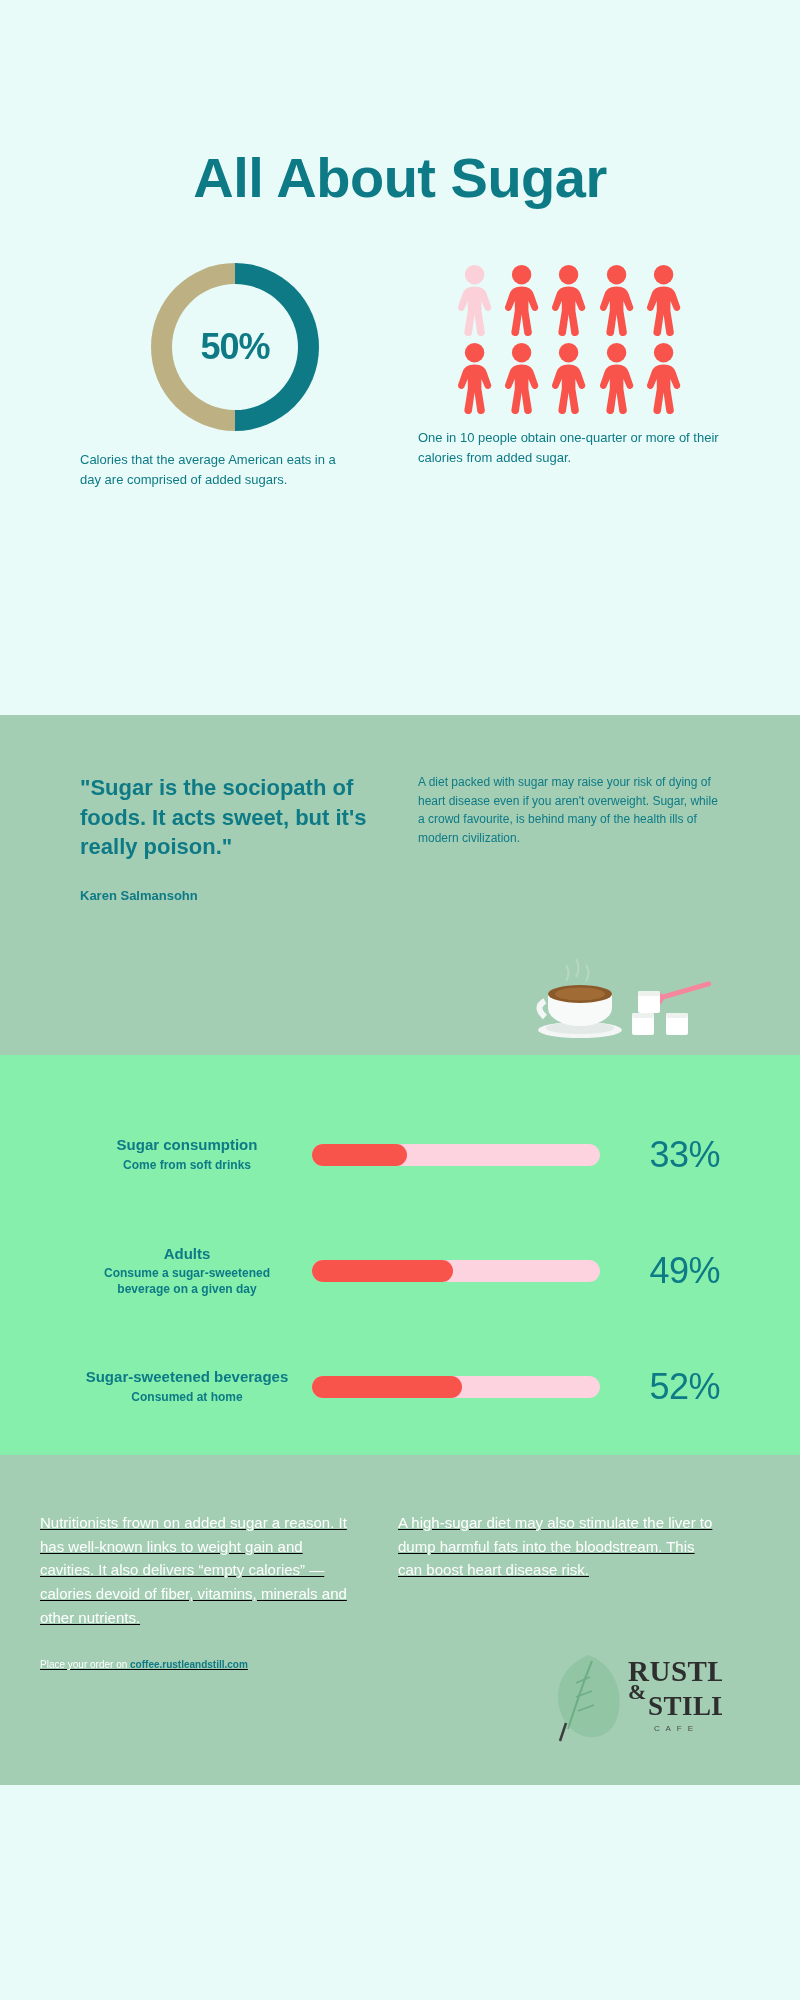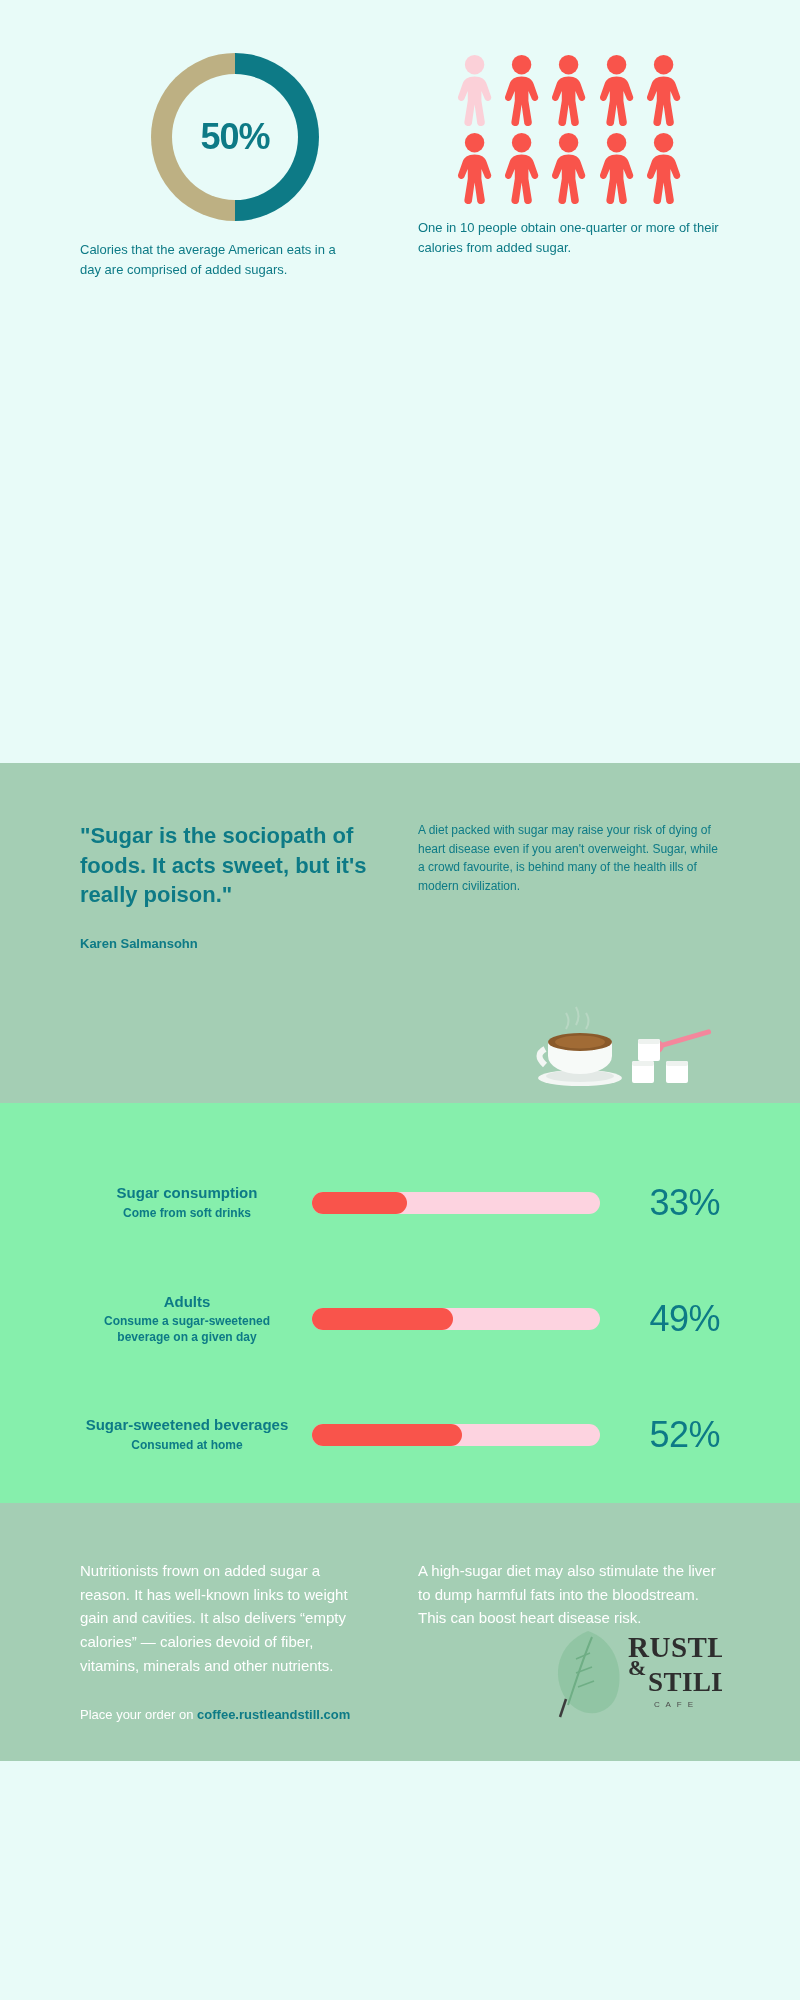--- a/index.html
+++ b/index.html
@@ -181,36 +181,37 @@
     font-size: 36px;
     font-weight: 400;
     color: #0d7a86;
     letter-spacing: -0.5px;
   }
 
   
   .sec-footer {
     position: relative;
     width: 100%;
-    height: 258px;
+    height: 330px;
     background: #a4ceb4;
-    padding: 56px 80px 0 80px;
+    padding: 56px 80px 0 40px;
+    text-decoration: underline;
   }
   .footer-row { display: flex; }
   .footer-col { width: 50%; }
   .footer-col.left { padding-right: 30px; }
   .footer-col.right { padding-left: 18px; }
   .footer-text {
     font-size: 15px;
     line-height: 1.58;
     color: #ffffff;
   }
   .order-line {
     margin-top: 30px;
-    font-size: 13px;
+    font-size: 10px;
     color: #ffffff;
   }
   .order-line b { color: #0d7a86; font-weight: 700; }
   .logo-wrap {
     position: absolute;
     right: 78px;
     bottom: 28px;
     width: 180px;
     height: 120px;
   }
@@ -221,20 +222,21 @@
     height: 215px;
     background: #e8fbf8;
   }
 </style>
 </head>
 <body>
 
 <div class="page">
 
   <section class="sec-hero">
+    <h1 class="title">All About Sugar</h1>
 
     <div class="stats-row">
 
       <div class="stat-col left">
         <div class="donut-wrap">
           <div class="donut" id="donut" style="background: conic-gradient(rgb(13, 122, 134) 0deg, rgb(13, 122, 134) 180deg, rgb(189, 176, 131) 180deg, rgb(189, 176, 131) 360deg);">
             <div class="donut-hole">
               <span class="donut-label">50%</span>
             </div>
           </div>

